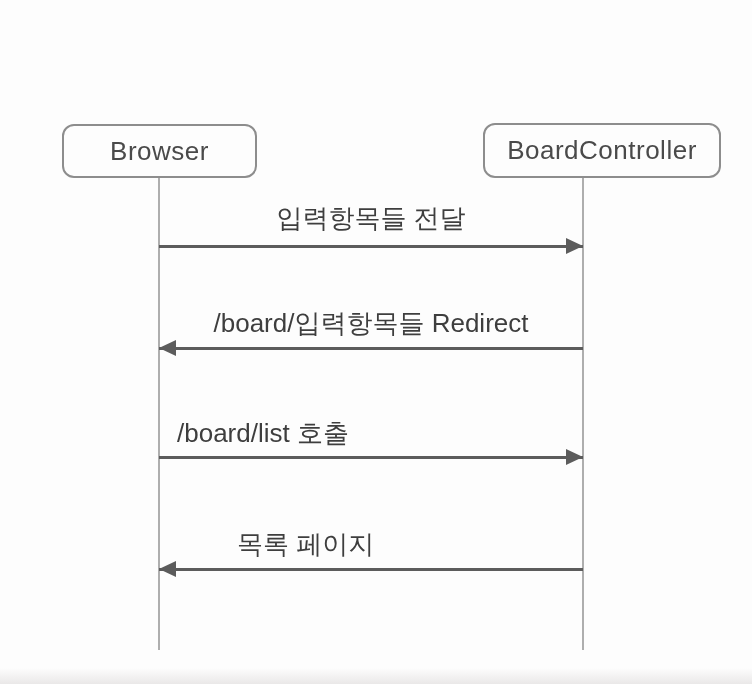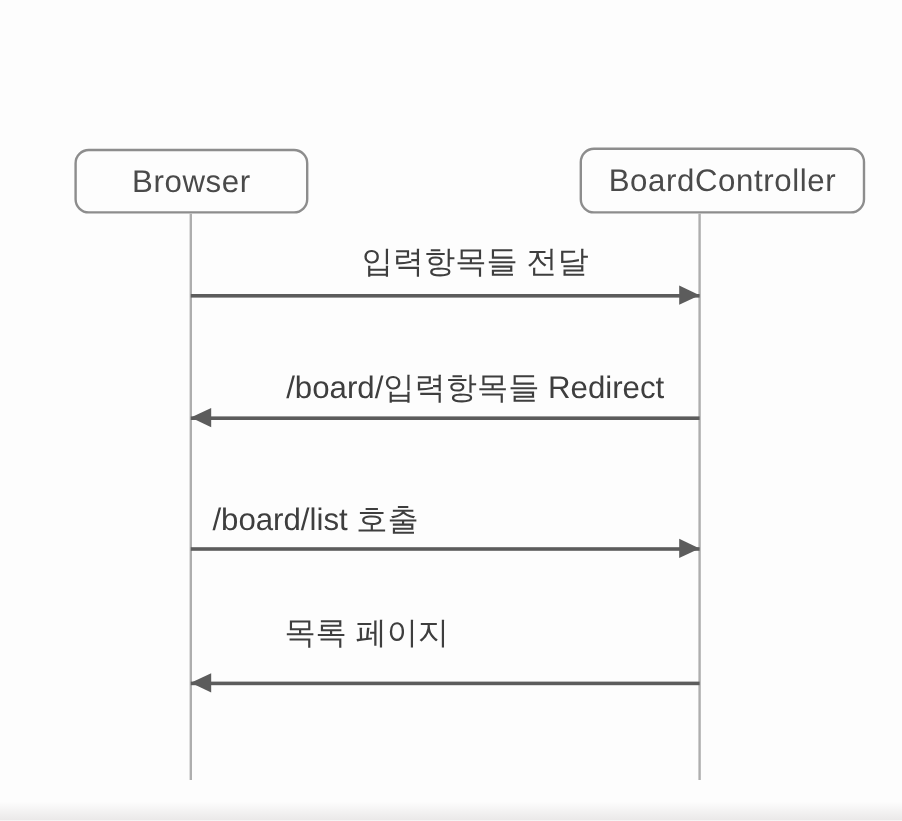--- a/index.html
+++ b/index.html
@@ -61,21 +61,20 @@
     color: #3e3e3e;
     font-size: 26px;
     font-weight: 500;
     line-height: 1.2;
     white-space: nowrap;
   }
   .msg-label.centered {
     left: 159px;
     width: 424px;
     text-align: center;
-    margin-left: 25px;
   }
 
   .msg-line {
     position: absolute;
     left: 159px;
     width: 424px;
     height: 3px;
     background: #5c5c5c;
   }
   .arrow-head {
@@ -108,17 +107,17 @@
   <div class="arrow-head to-right" style="left:566px; top:238px;"></div>
 
   <div class="msg-label centered" style="top:308px;">/board/입력항목들 Redirect</div>
   <div class="msg-line" style="top:347px;"></div>
   <div class="arrow-head to-left" style="left:159px; top:340px;"></div>
 
   <div class="msg-label" style="left:177px; top:418px;">/board/list 호출</div>
   <div class="msg-line" style="top:456px;"></div>
   <div class="arrow-head to-right" style="left:566px; top:449px;"></div>
 
-  <div class="msg-label" style="left:237px; top:512px;">목록 페이지</div>
+  <div class="msg-label" style="left:237px; top:529px;">목록 페이지</div>
   <div class="msg-line" style="top:568px;"></div>
   <div class="arrow-head to-left" style="left:159px; top:561px;"></div>
 
 </div>
 
 </body></html>

